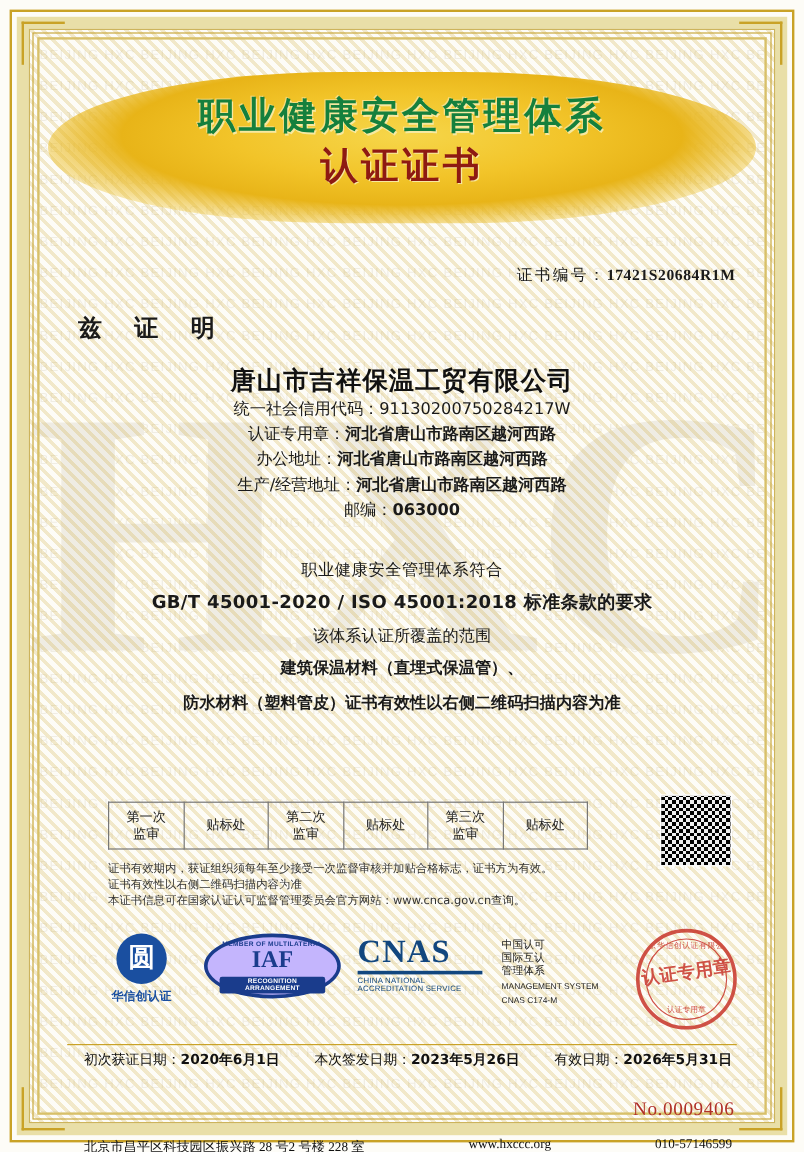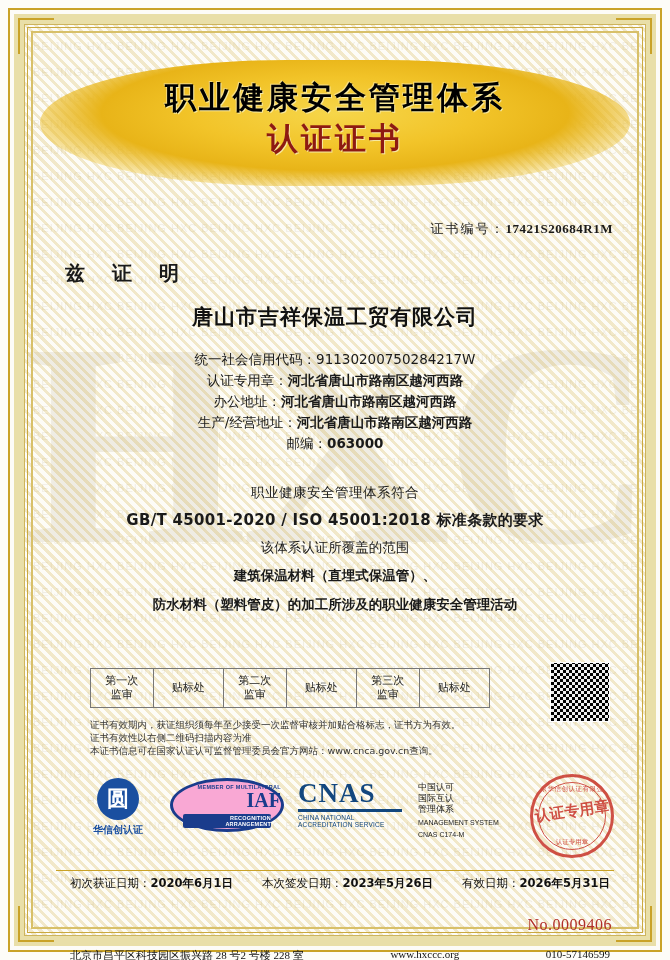--- a/index.html
+++ b/index.html
@@ -109,21 +109,21 @@
   .banner-bg {
     position: absolute;
     left: 0; right: 0; top: 0; bottom: 0;
     background: radial-gradient(ellipse at 50% 42%, #f6d64a 0%, #f2c429 34%, #e8b418 56%, rgba(240,200,60,0.35) 76%, rgba(255,255,255,0) 88%);
     border-radius: 50% / 60%;
   }
   .header-title {
     position: relative;
     text-align: center;
     padding-top: 16px;
-    color: #000000;
+    color: #15803d;
     font-weight: bold;
     font-size: 31px;
     letter-spacing: 3px;
     line-height: 42px;
     font-family: "DejaVu Sans", "Liberation Sans", sans-serif;
     text-shadow: 1px 1px 0 #f7e9a0, -1px -1px 0 rgba(255,255,255,0.4);
   }
   .header-sub {
     position: relative;
     text-align: center;
@@ -164,21 +164,21 @@
   }
   .company {
     text-align: center;
     font-size: 21px;
     font-weight: bold;
     letter-spacing: 1px;
     margin-top: 16px;
     color: #111;
   }
   .info-list {
-    margin-top: 18px;
+    margin-top: 0;
     text-align: center;
     font-size: 13.5px;
     line-height: 21px;
   }
   .info-row { white-space: nowrap; }
   .info-row .k { }
   .info-row .v { font-weight: bold; }
   .info-row .v-normal { }
 
   .conform {
@@ -280,23 +280,23 @@
     margin: 0 auto;
     font-family: "DejaVu Sans", sans-serif;
   }
   .hxcc-text { font-size: 10px; color: #1a4fa0; margin-top: 3px; font-weight: bold; }
 
   .logo-iaf { left: 100px; width: 110px; }
   .iaf-oval {
     width: 108px; height: 48px;
     border: 3px solid #1a3c8c;
     border-radius: 50%;
-    text-align: right;
+    text-align: center;
     position: relative;
-    background: #f9a8d4;
+    background: #c4b5fd;
   }
   .iaf-top { font-size: 5.5px; color: #1a3c8c; letter-spacing: 0.3px; margin-top: 3px; font-weight: bold;}
   .iaf-main { font-size: 20px; font-weight: bold; color: #1a3c8c; line-height: 20px; font-family: "Liberation Serif", serif;}
   .iaf-bot {
     font-size: 5.5px; color: #fff; background: #1a3c8c;
     letter-spacing: 0.2px; font-weight: bold;
     padding: 1px 0;
     position: absolute; left: 10px; right: 10px; bottom: 1px;
     border-radius: 2px;
   }
@@ -458,21 +458,21 @@
       </div>
       <div class="info-row">
         <span class="k">邮编：</span><span class="v">063000</span>
       </div>
     </div>
 
     <div class="conform">职业健康安全管理体系符合</div>
     <div class="standard">GB/T 45001-2020 / ISO 45001:2018 标准条款的要求</div>
     <div class="scope-title">该体系认证所覆盖的范围</div>
     <div class="scope-body">建筑保温材料（直埋式保温管）、</div>
-    <div class="scope-body">防水材料（塑料管皮）的加工所涉及的职业健康安全管理活动</div>
+    <div class="scope-body">防水材料（塑料管皮）证书有效性以右侧二维码扫描内容为准</div>
   </div>
 
   <table class="surv-table">
     <tbody>
         <tr>
       <td class="lbl">
         <div>第一次</div>
         <div>监审</div>
       </td>
       <td class="slot">贴标处</td>

